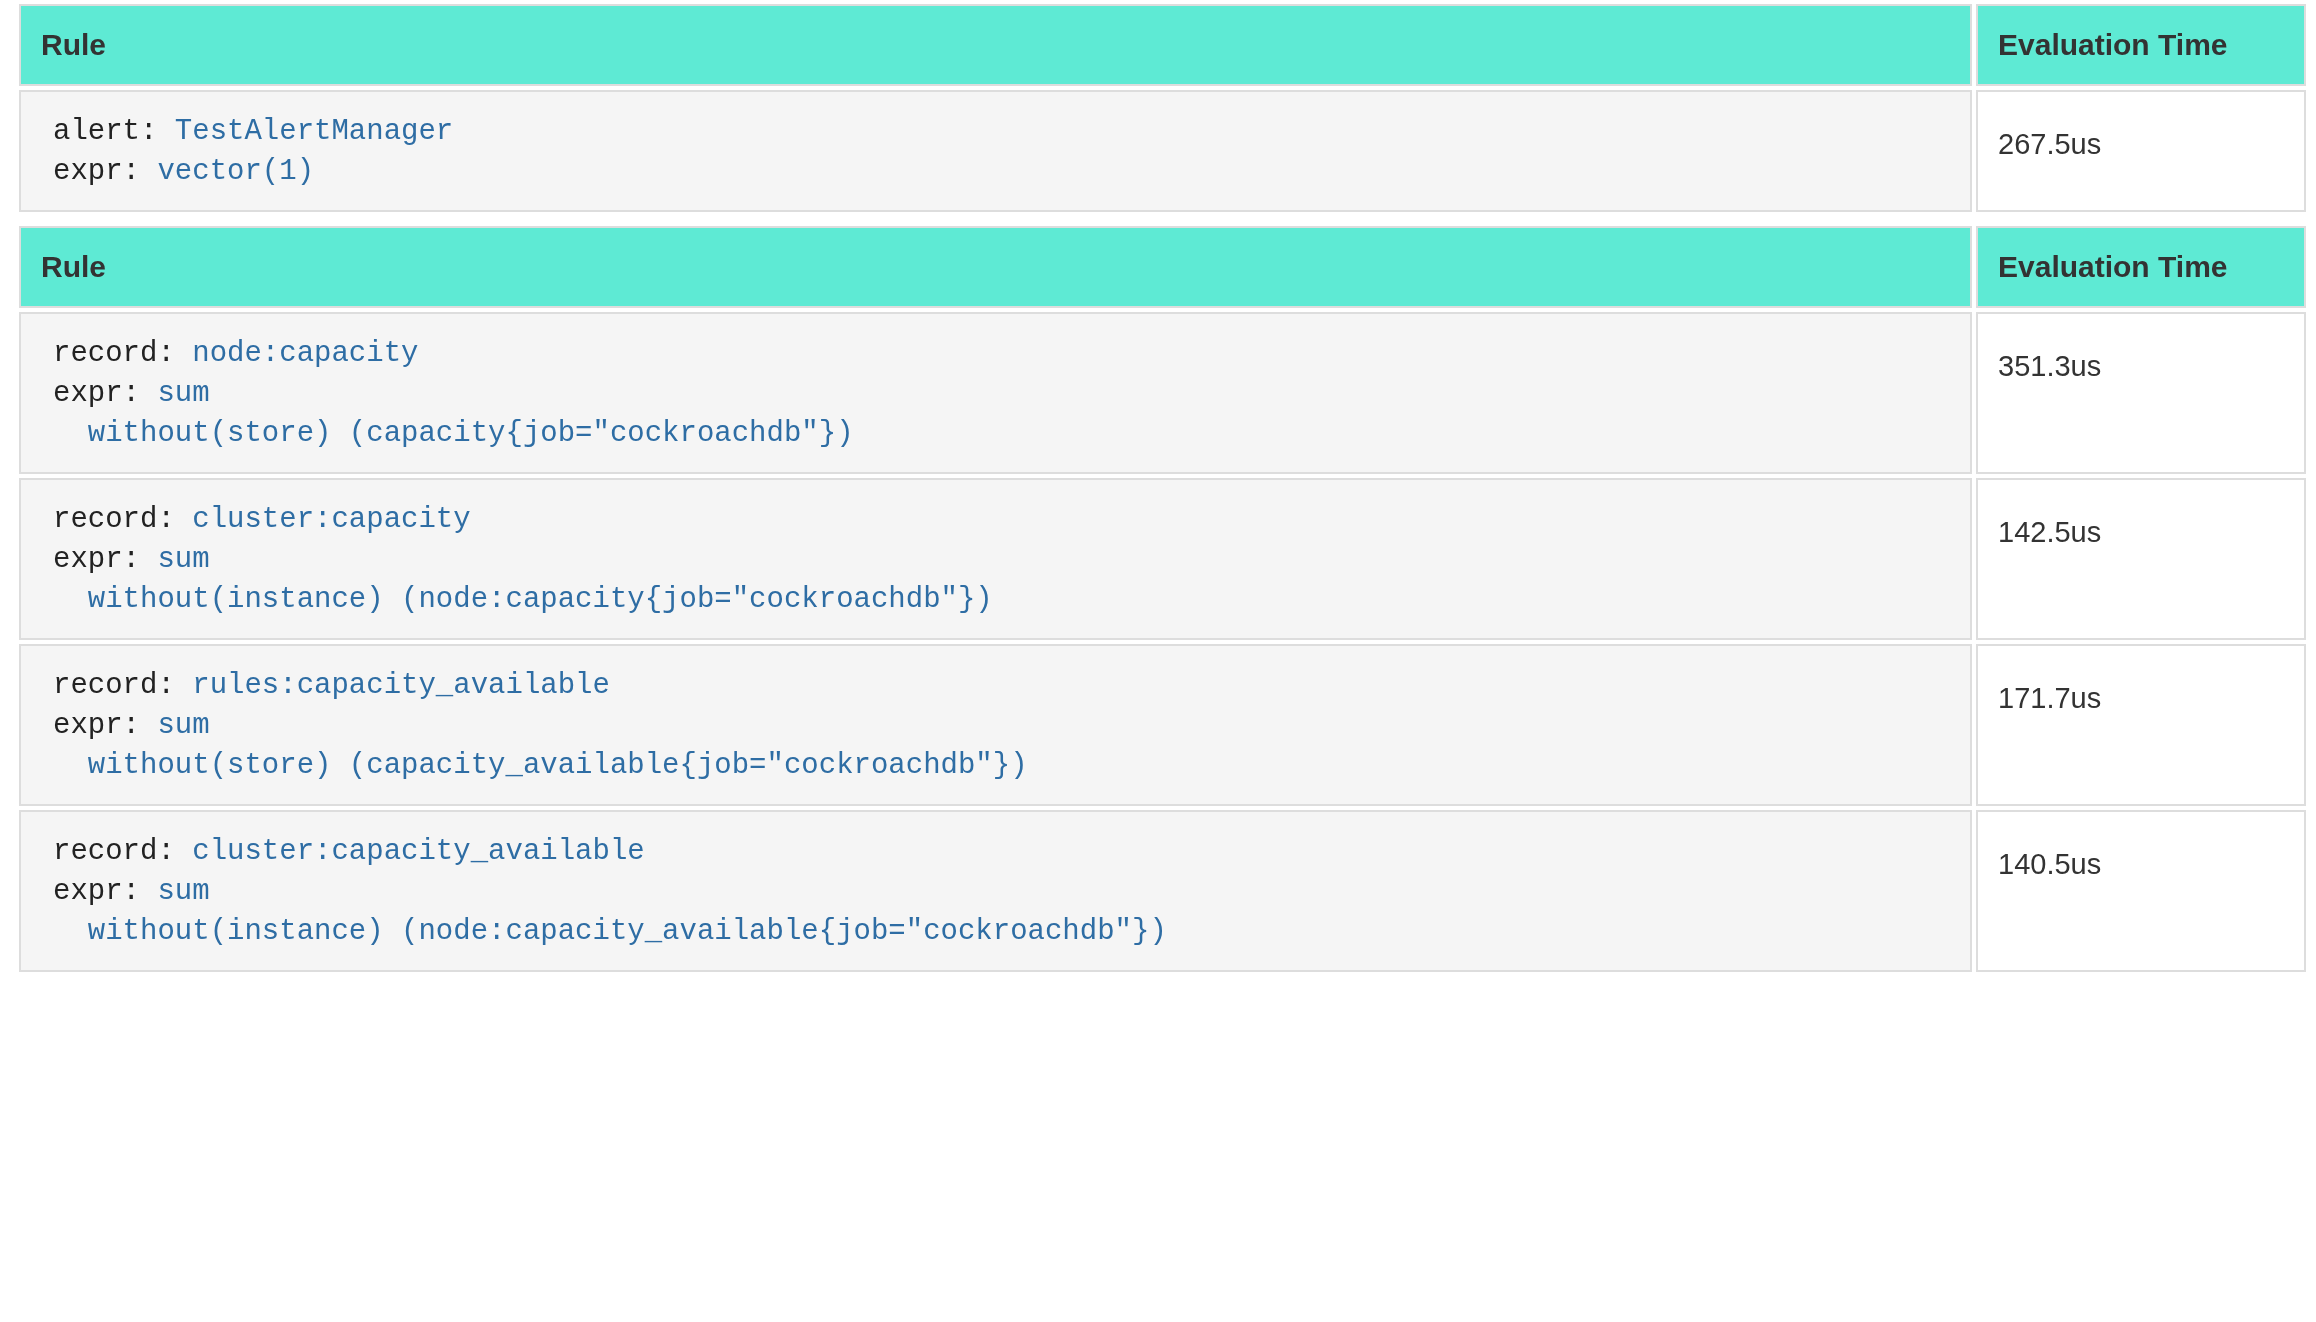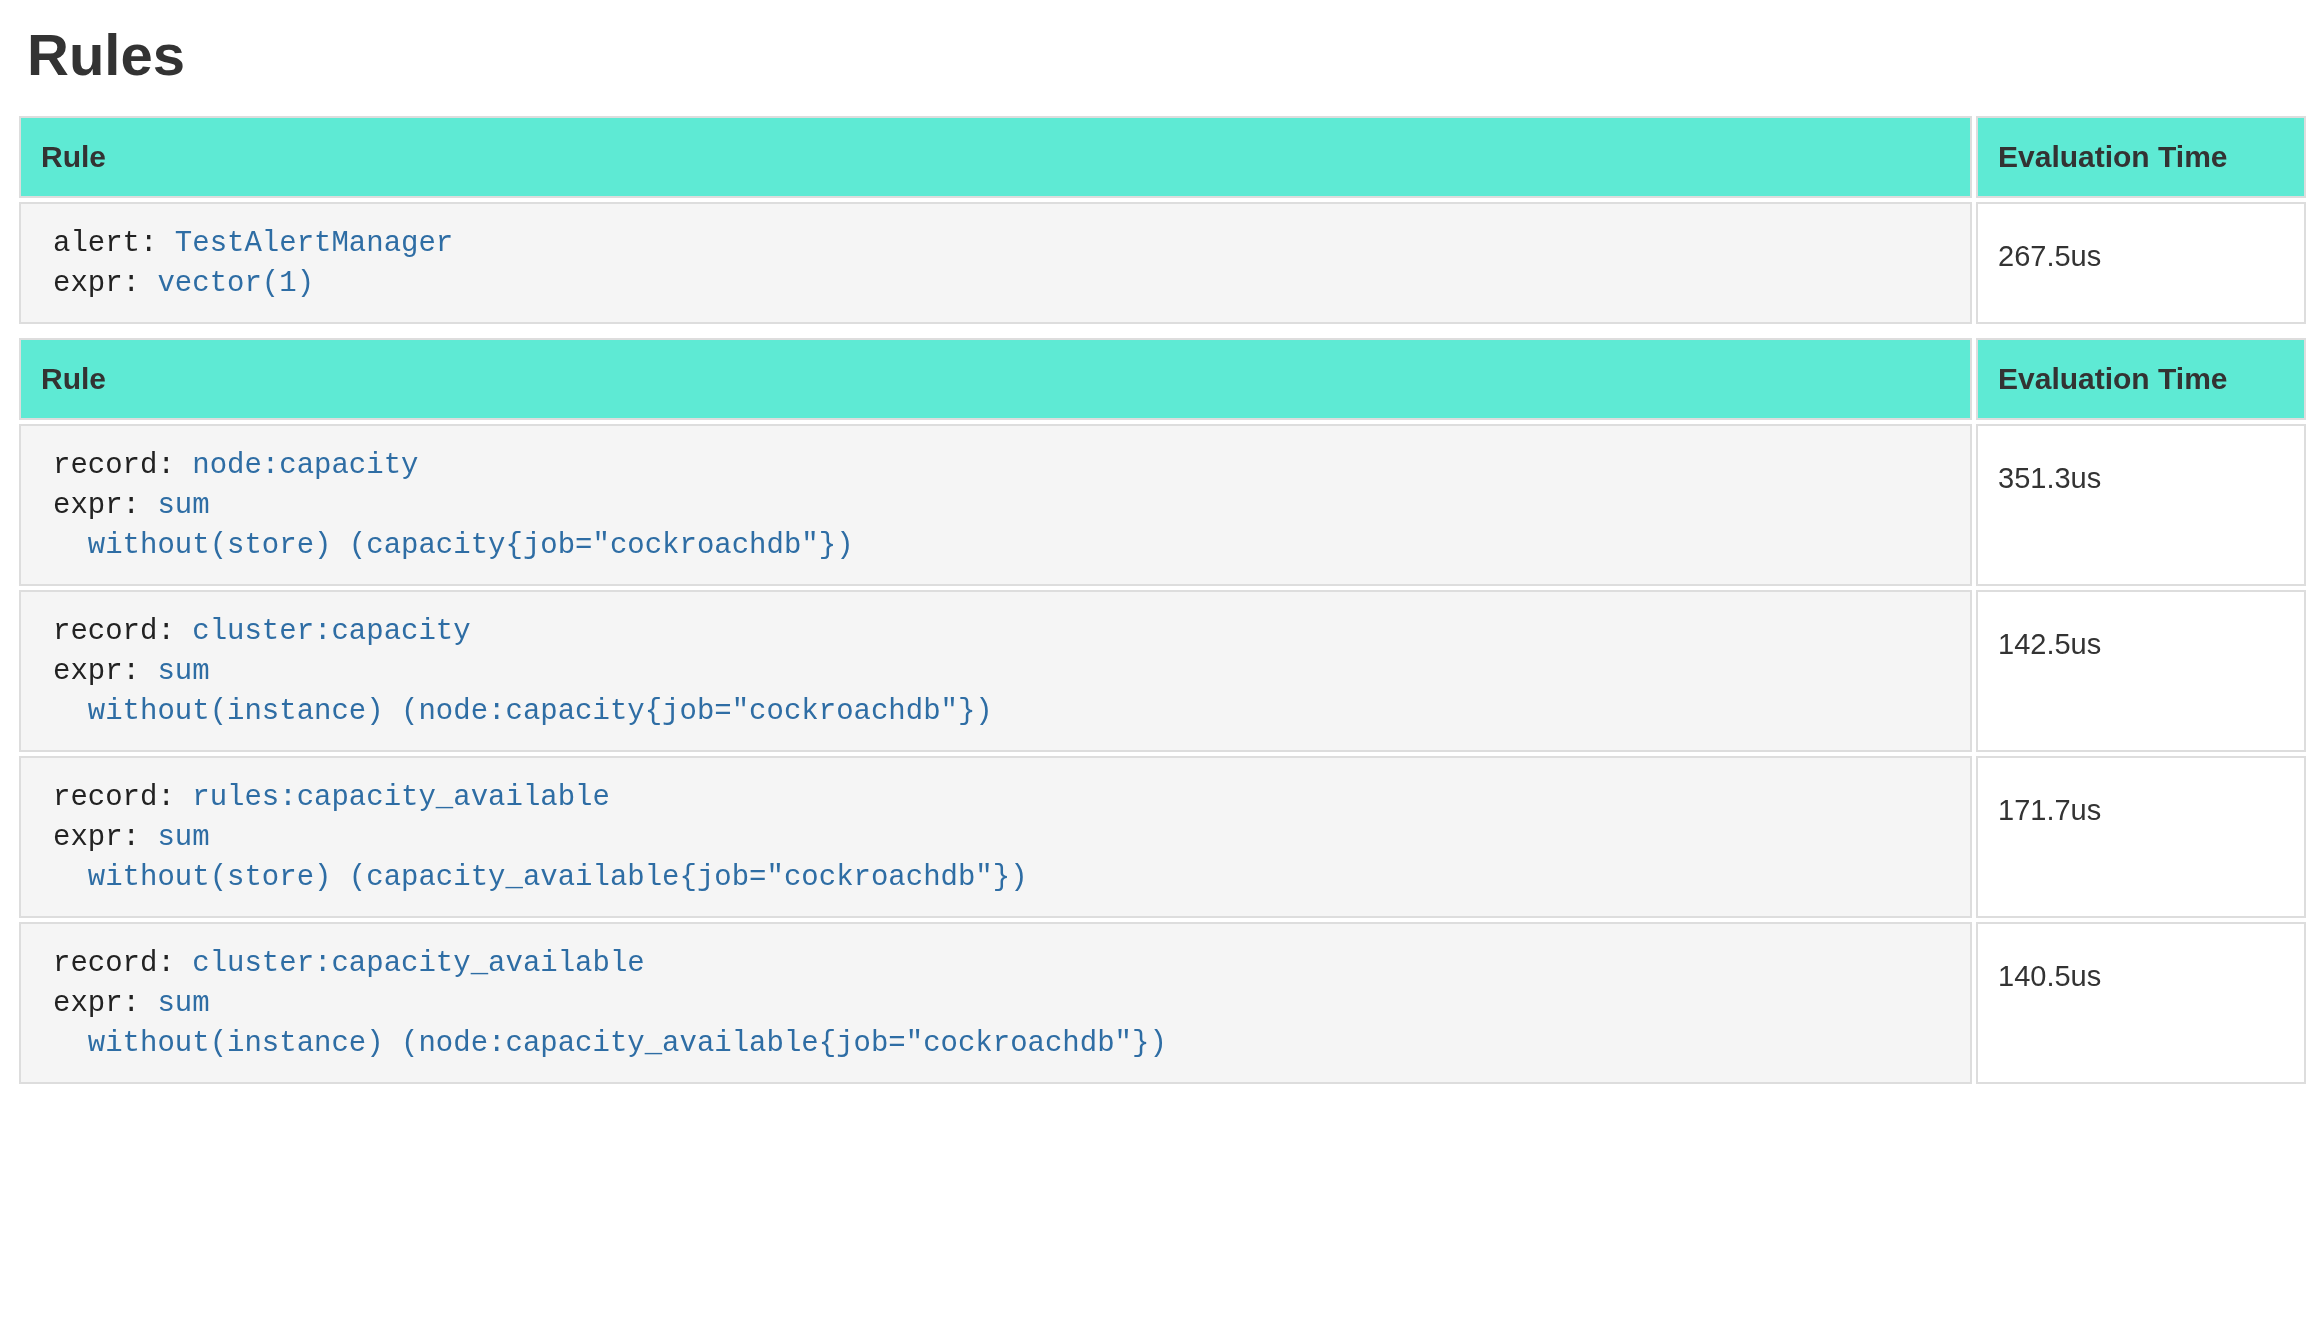--- a/index.html
+++ b/index.html
@@ -82,21 +82,20 @@
     color: #333333;
     padding: 35px 20px;
   }
   col.rule-col { width: auto; }
   col.eval-col { width: 330px; }
 </style>
 </head>
 <body>
 
 <div class="container">
-  <h1 class="page-title">Rules</h1>
 
   <div id="groups-root">
   <table class="rule-group">
     <colgroup>
       <col class="rule-col">
       <col class="eval-col">
     </colgroup>
     <tbody>
       <tr>
         <th class="col-header">Rule</th>

